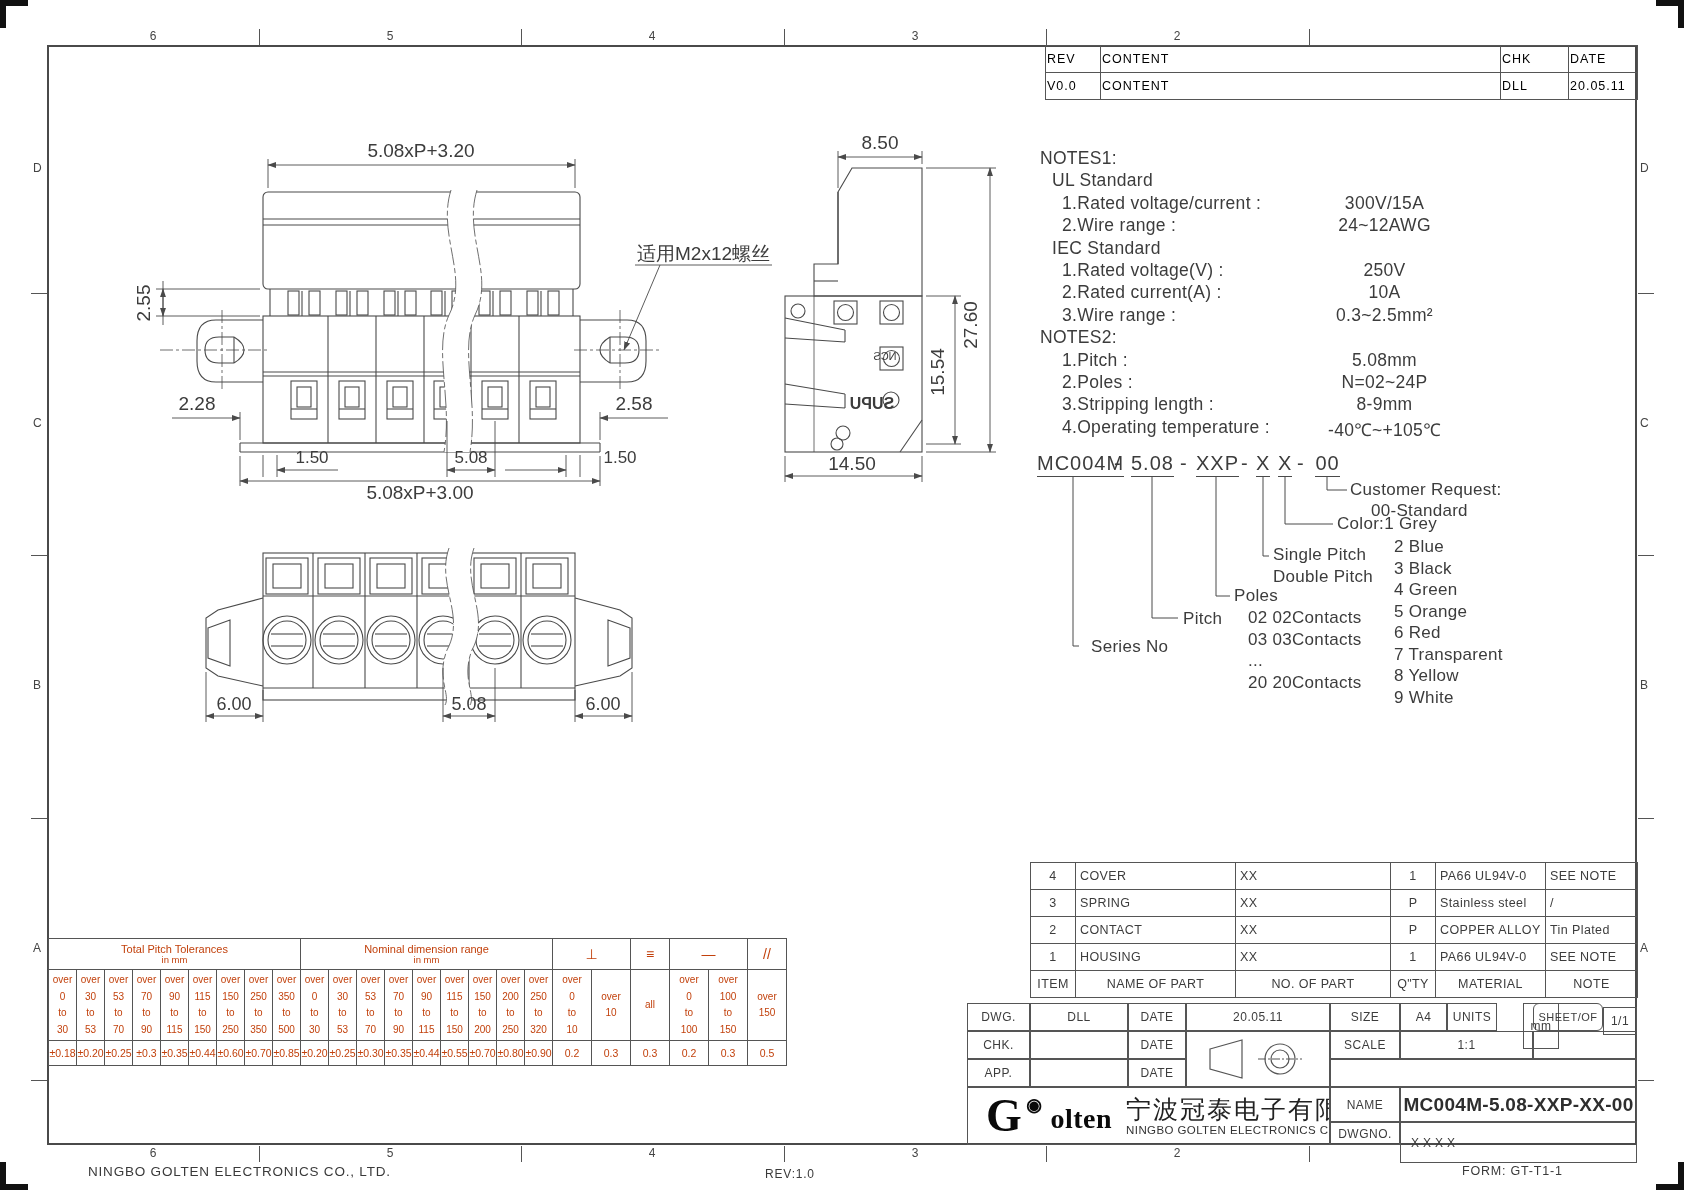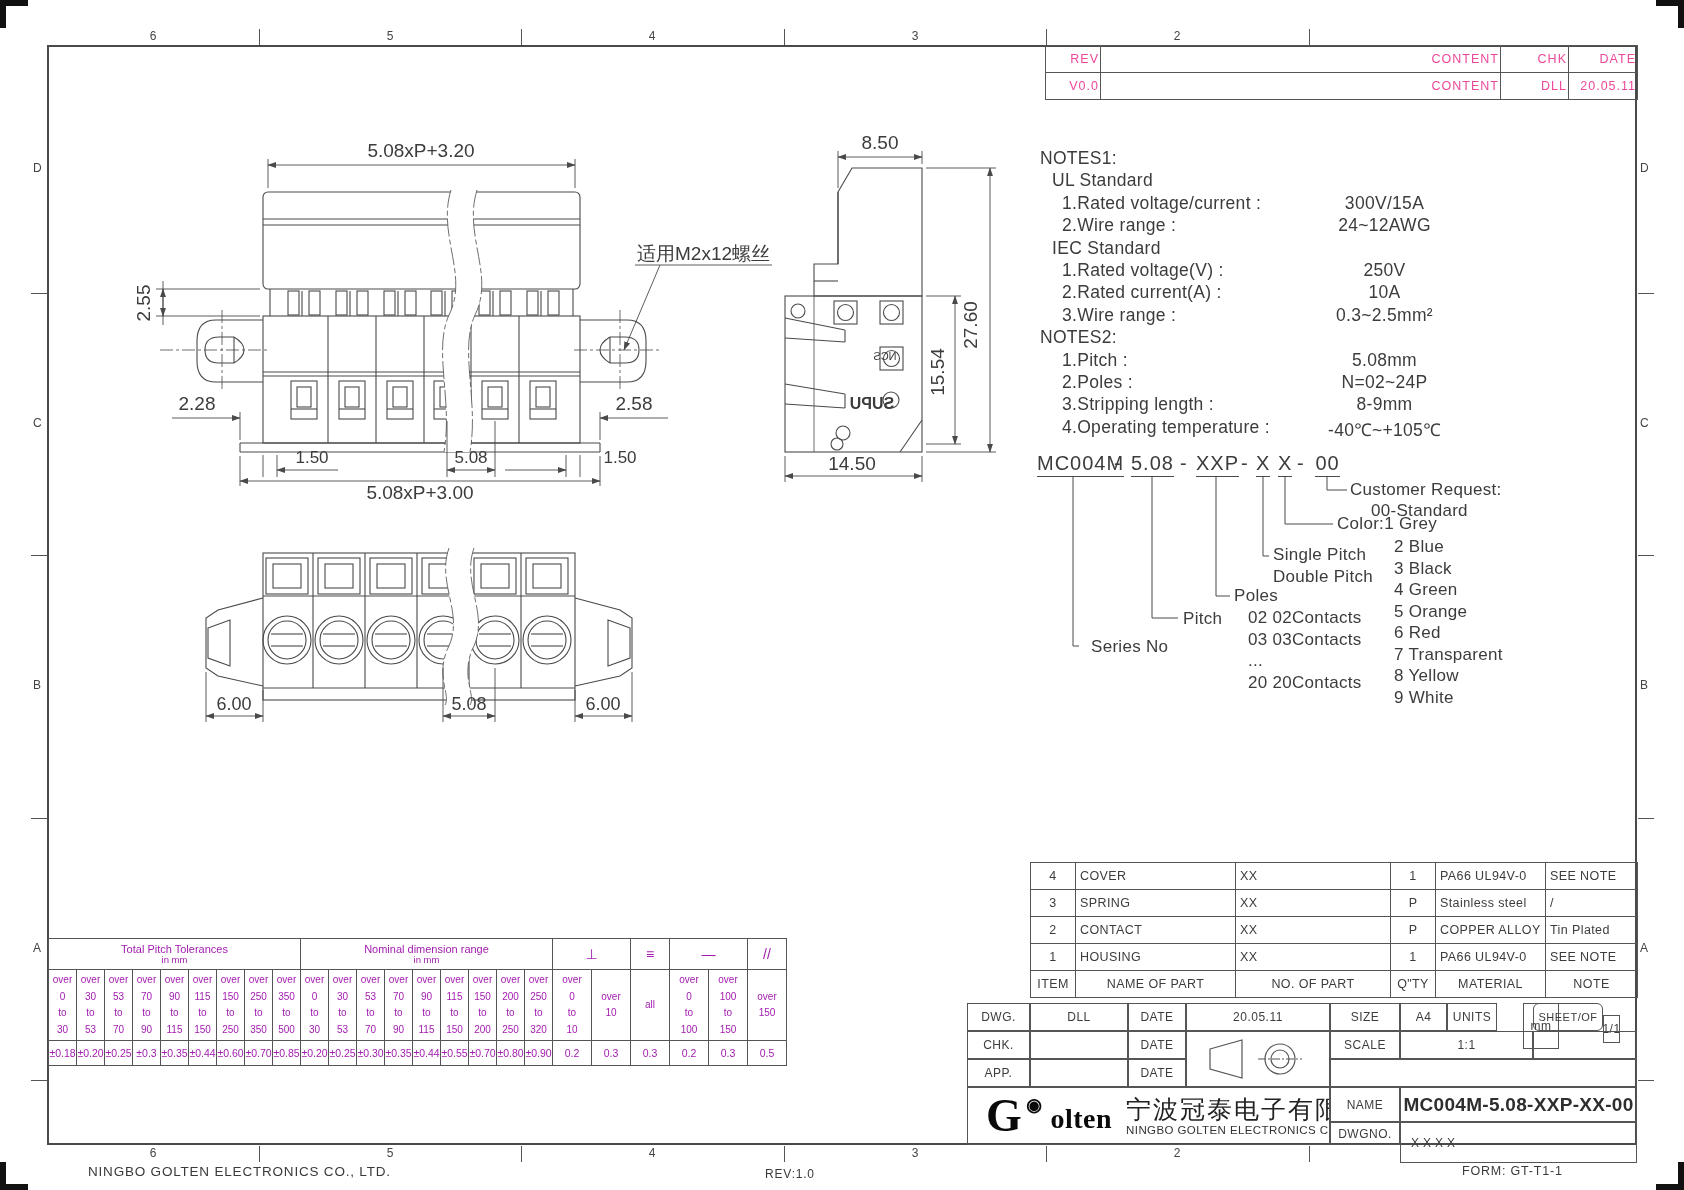--- a/index.html
+++ b/index.html
@@ -10,22 +10,22 @@
   .cm.tl{left:0;top:0;border-left:6px solid #111;border-top:6px solid #111;}
   .cm.tr{right:0;top:0;border-right:6px solid #111;border-top:6px solid #111;}
   .cm.bl{left:0;bottom:0;border-left:6px solid #111;border-bottom:6px solid #111;}
   .cm.br{right:0;bottom:0;border-right:6px solid #111;border-bottom:6px solid #111;}
   .inner-border{position:absolute;left:47px;top:45px;width:1590px;height:1100px;border:2px solid #4a4a4a;box-sizing:border-box;}
   .zlabel{position:absolute;font-size:12px;color:#444;transform:translate(-50%,0);}
   .zlabel.v{transform:none;}
   .ztick{position:absolute;background:#555;}
   
   .rev-table{position:absolute;left:1045px;top:45px;border-collapse:collapse;table-layout:fixed;}
-  .rev-table td{border:1.4px solid #555;height:24px;font-size:12.5px;text-align:right;
-                letter-spacing:1px;color:#ec4899;overflow:hidden;white-space:nowrap;}
+  .rev-table td{border:1.4px solid #555;height:24px;font-size:12.5px;text-align:left;
+                letter-spacing:1px;color:#000000;overflow:hidden;white-space:nowrap;}
   
   .notes{position:absolute;left:1040px;top:148px;width:440px;}
   .nline{position:relative;height:22.4px;font-size:17.5px;white-space:nowrap;letter-spacing:0.3px;}
   .nline .val{position:absolute;left:252px;width:185px;text-align:center;}
   
   .codeseg{position:absolute;top:452px;font-size:20px;letter-spacing:1px;color:#3c3c3c;}
   .codeseg.u{border-bottom:1.6px solid #4a4a4a;padding-bottom:1px;}
   .olabel{position:absolute;font-size:17px;white-space:nowrap;letter-spacing:0.3px;}
   .olist{position:absolute;font-size:17px;letter-spacing:0.3px;}
   .olist div{height:21.5px;}
@@ -43,21 +43,21 @@
   .bigname{font-size:19px;font-weight:600;letter-spacing:0.3px;color:#2e2e2e;}
   .logo-wrap{display:flex;align-items:center;gap:10px;padding-left:12px;width:100%;}
   .logo-g{font-family:"Liberation Serif",serif;font-weight:bold;font-size:46px;color:#0a0a0a;line-height:0.9;}
   .logo-dot{font-family:"Liberation Serif",serif;font-weight:bold;font-size:18px;color:#0a0a0a;margin-left:-6px;margin-top:-22px;}
   .logo-rest{font-family:"Liberation Serif",serif;font-weight:bold;font-size:28px;color:#0a0a0a;margin-left:-2px;margin-top:6px;}
   .co-cn{font-size:25px;letter-spacing:2px;color:#222;line-height:1.1;}
   .co-en{font-size:11.5px;letter-spacing:0.4px;color:#333;}
   
   .tolwrap{position:absolute;left:48px;top:938px;}
   .tol{border-collapse:collapse;table-layout:fixed;}
-  .tol th,.tol td{border:1.4px solid #555;color:#a21caf;font-weight:normal;padding:0;text-align:center;}
+  .tol th,.tol td{border:1.4px solid #555;color:#c2410c;font-weight:normal;padding:0;text-align:center;}
   .tol th{height:30px;}
   .tol th .t1{font-size:11px;line-height:12px;}
   .tol th .t2{font-size:9.5px;line-height:10px;}
   .tol th.sym{font-size:14px;}
   .tol td.rng{height:70px;vertical-align:middle;}
   .tol td.rng div{font-size:10px;line-height:16.5px;}
   .tol td.val{height:24px;font-size:10.5px;white-space:nowrap;}
   
   .foot{position:absolute;font-size:13px;letter-spacing:0.8px;color:#3a3a3a;white-space:nowrap;}
   svg text{fill:#3c3c3c;font-family:"Liberation Sans",sans-serif;}
@@ -504,21 +504,21 @@
   <div class="tblock">
     <div class="tcell" style="left:0;top:0;width:63px;height:28px;">DWG.</div>
     <div class="tcell" style="left:63px;top:0;width:98px;height:28px;">DLL</div>
     <div class="tcell" style="left:161px;top:0;width:58px;height:28px;">DATE</div>
     <div class="tcell" style="left:219px;top:0;width:144px;height:28px;">20.05.11</div>
     <div class="tcell" style="left:363px;top:0;width:70px;height:28px;">SIZE</div>
     <div class="tcell" style="left:433px;top:0;width:47px;height:28px;">A4</div>
     <div class="tcell" style="left:480px;top:0;width:50px;height:28px;">UNITS</div>
     <div class="tcell" style="left:556px;top:0;width:36px;height:46px;">mm</div>
     <div class="tcell" style="left:566px;top:0;width:70px;height:28px;font-size:11px;border-radius:6px;">SHEET/OF</div>
-    <div class="tcell" style="left:636px;top:12px;width:17px;height:28px;">1/1</div>
+    <div class="tcell" style="left:636px;top:4px;width:34px;height:28px;">1/1</div>
 
     <div class="tcell" style="left:0;top:28px;width:63px;height:28px;">CHK.</div>
     <div class="tcell" style="left:63px;top:28px;width:98px;height:28px;"></div>
     <div class="tcell" style="left:161px;top:28px;width:58px;height:28px;">DATE</div>
     <div class="tcell" style="left:363px;top:28px;width:70px;height:28px;">SCALE</div>
     <div class="tcell" style="left:433px;top:28px;width:133px;height:28px;">1:1</div>
     <div class="tcell" style="left:566px;top:28px;width:104px;height:28px;"></div>
 
     <div class="tcell" style="left:0;top:56px;width:63px;height:28px;">APP.</div>
     <div class="tcell" style="left:63px;top:56px;width:98px;height:28px;"></div>

